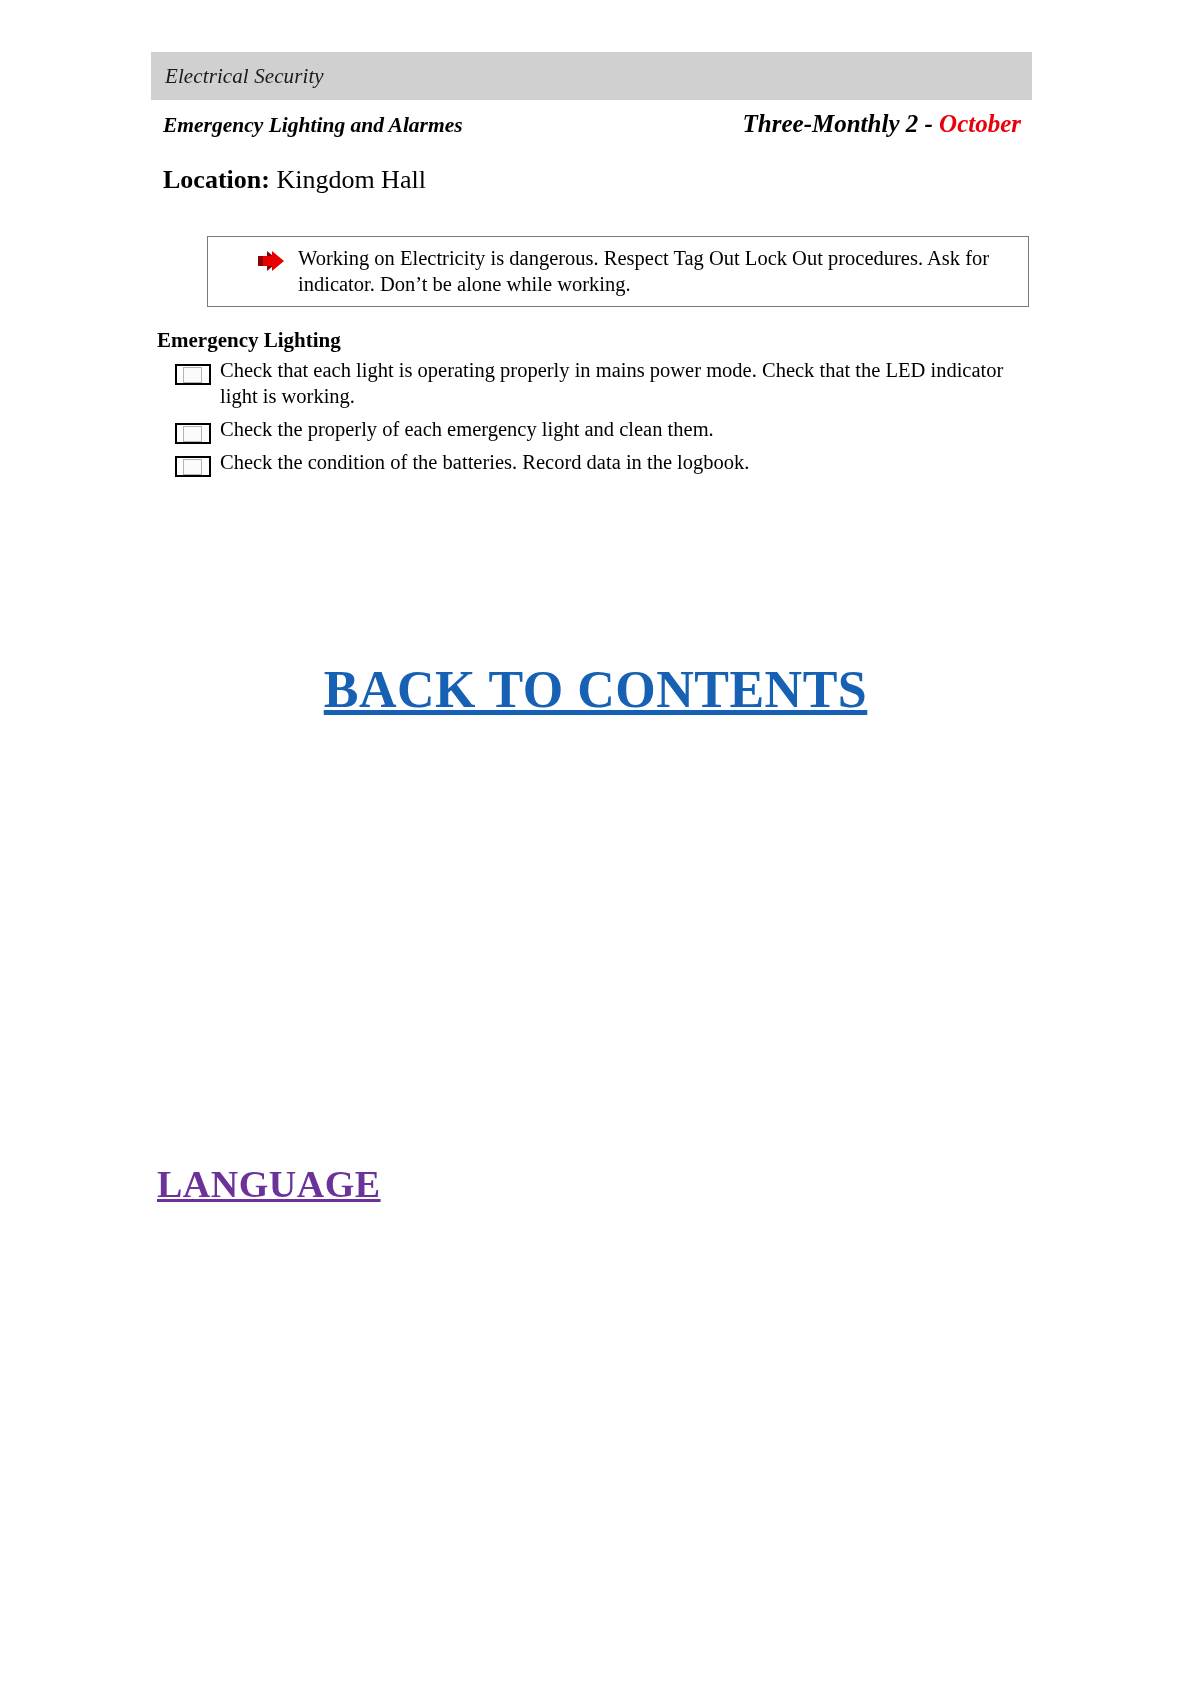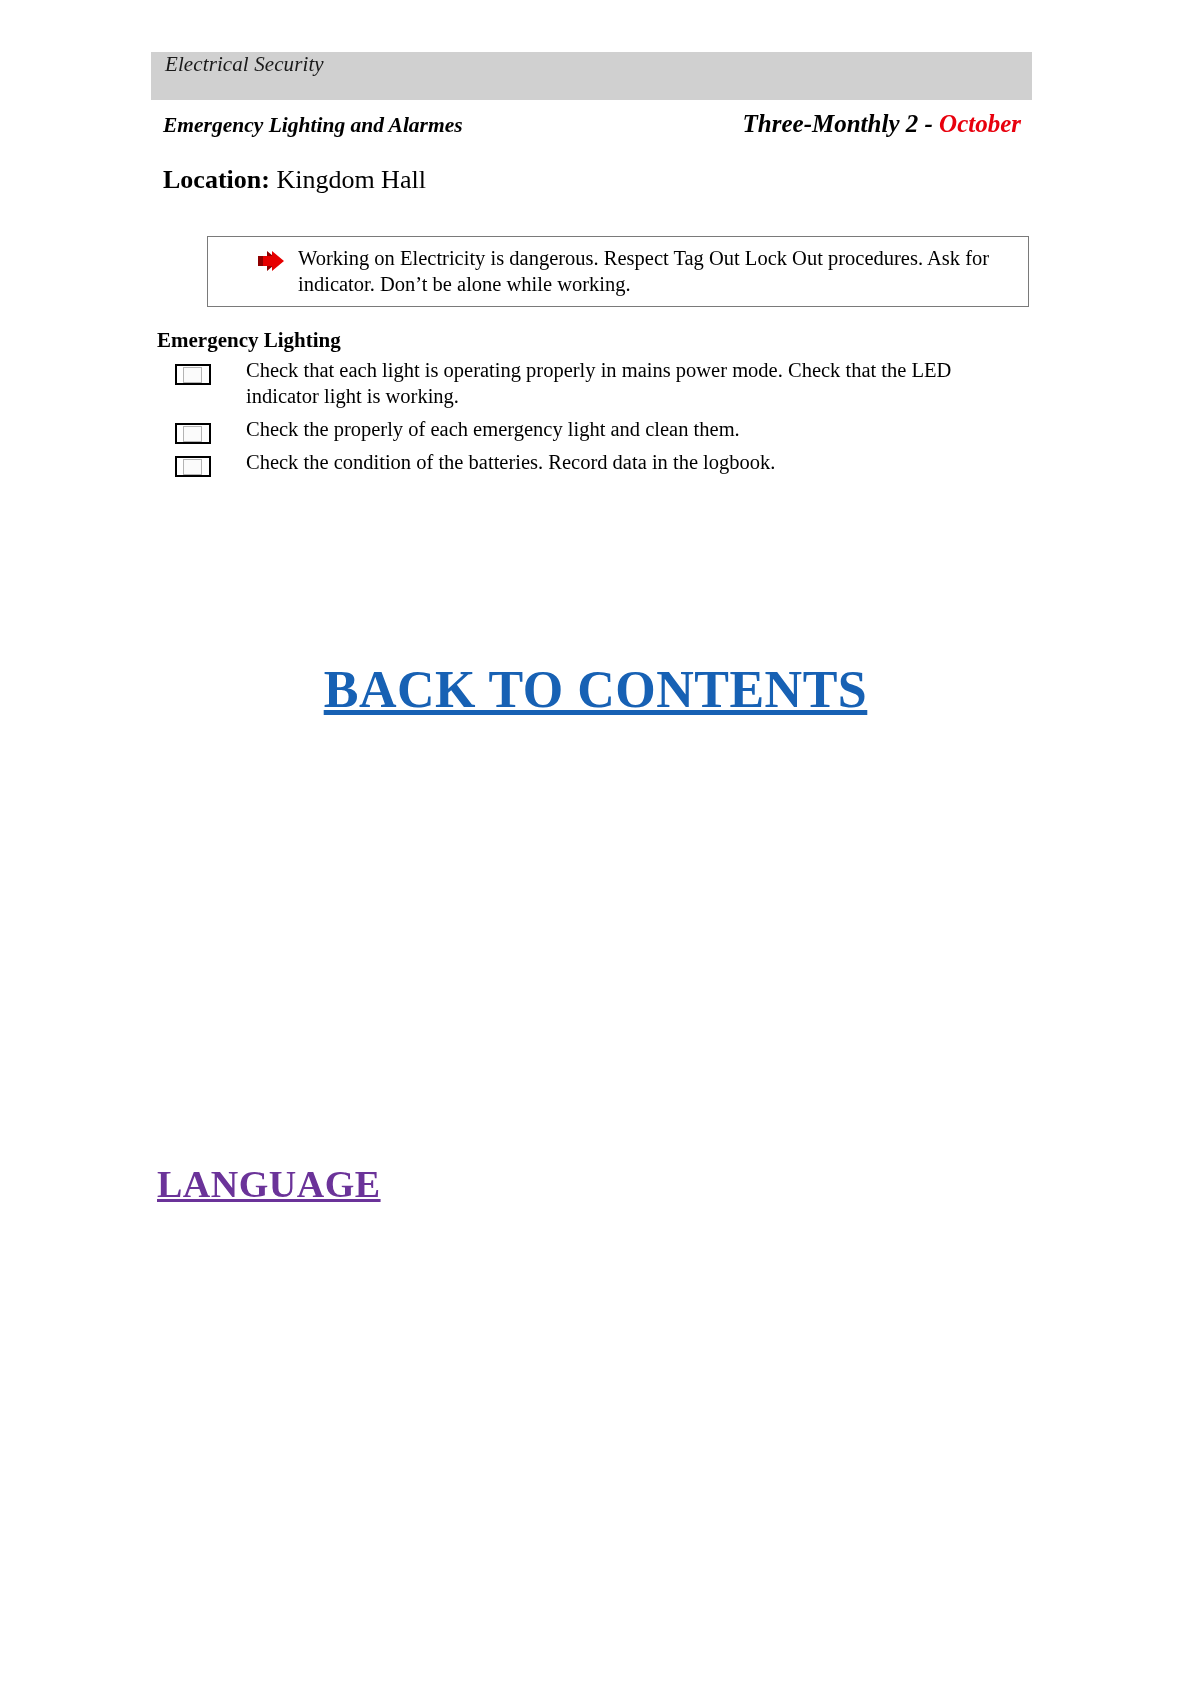--- a/index.html
+++ b/index.html
@@ -25,21 +25,21 @@
 
   
   .header-band {
     position: absolute;
     left: 151px;
     top: 52px;
     width: 881px;
     height: 48px;
     background: #d0d0d0;
     display: flex;
-    align-items: flex-start;
+    align-items: center;
   }
   .header-band-text {
     font-style: italic;
     font-size: 21px;
     color: #1a1a1a;
     padding-left: 14px;
     letter-spacing: 0.1px;
   }
 
   
@@ -124,21 +124,20 @@
   .checklist {
     position: absolute;
     left: 175px;
     top: 358px;
     width: 845px;
   }
   .check-item {
     display: flex;
     align-items: flex-start;
     margin-bottom: 8px;
-    gap: 26px;
   }
   .check-item.tight { margin-bottom: 6px; }
   .checkbox-glyph {
     flex: 0 0 auto;
     width: 36px;
     height: 21px;
     box-sizing: border-box;
     border: 2.5px solid #000000;
     background: #ffffff;
     margin-top: 6px;

